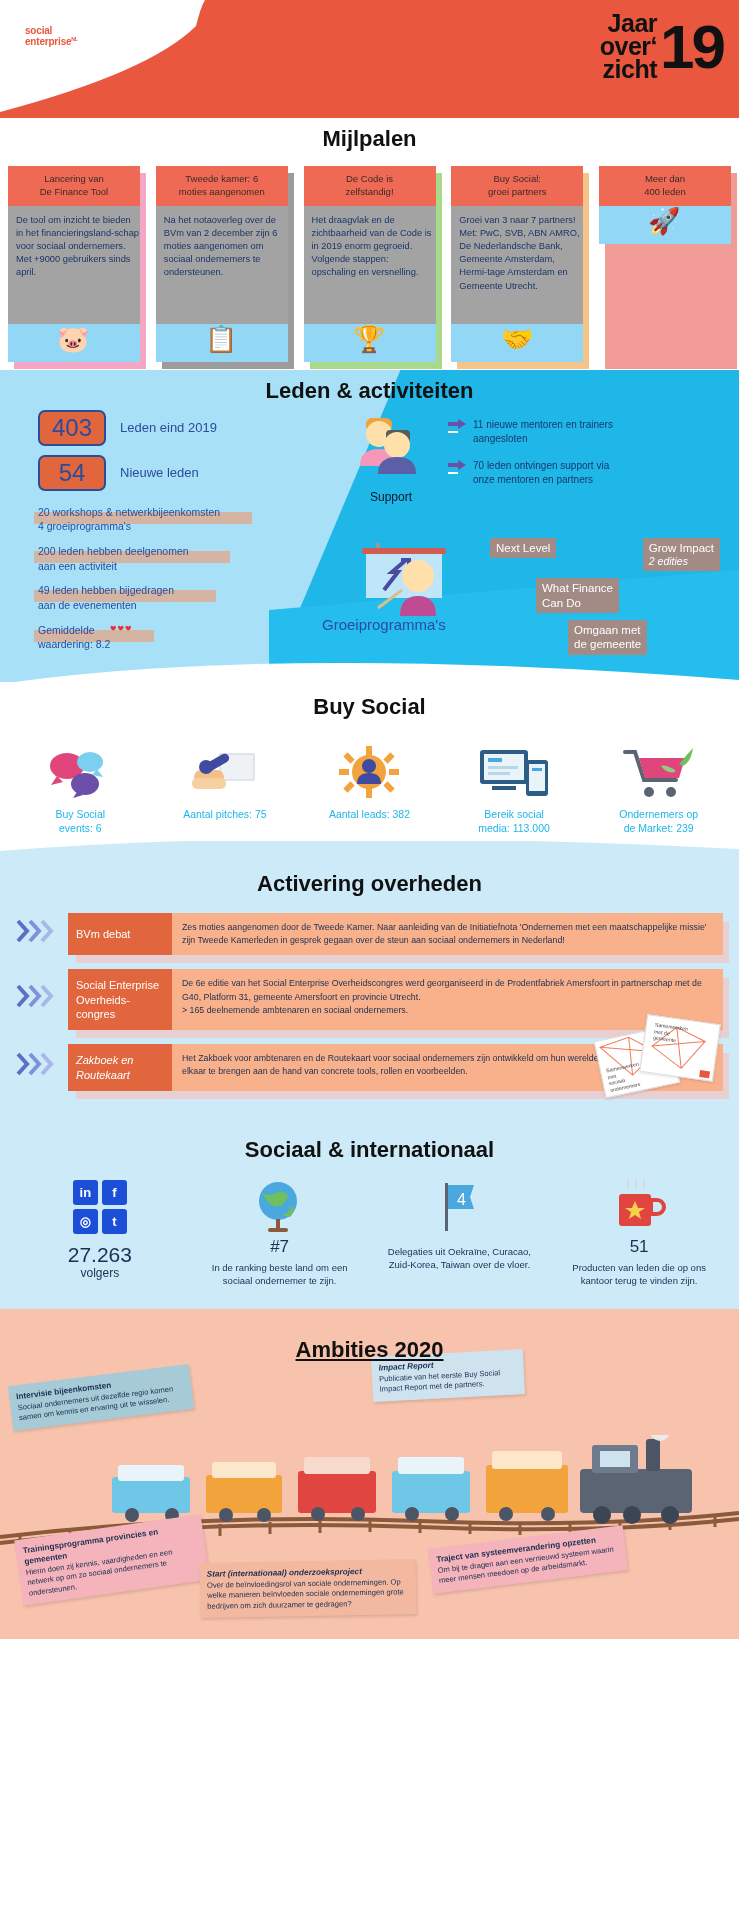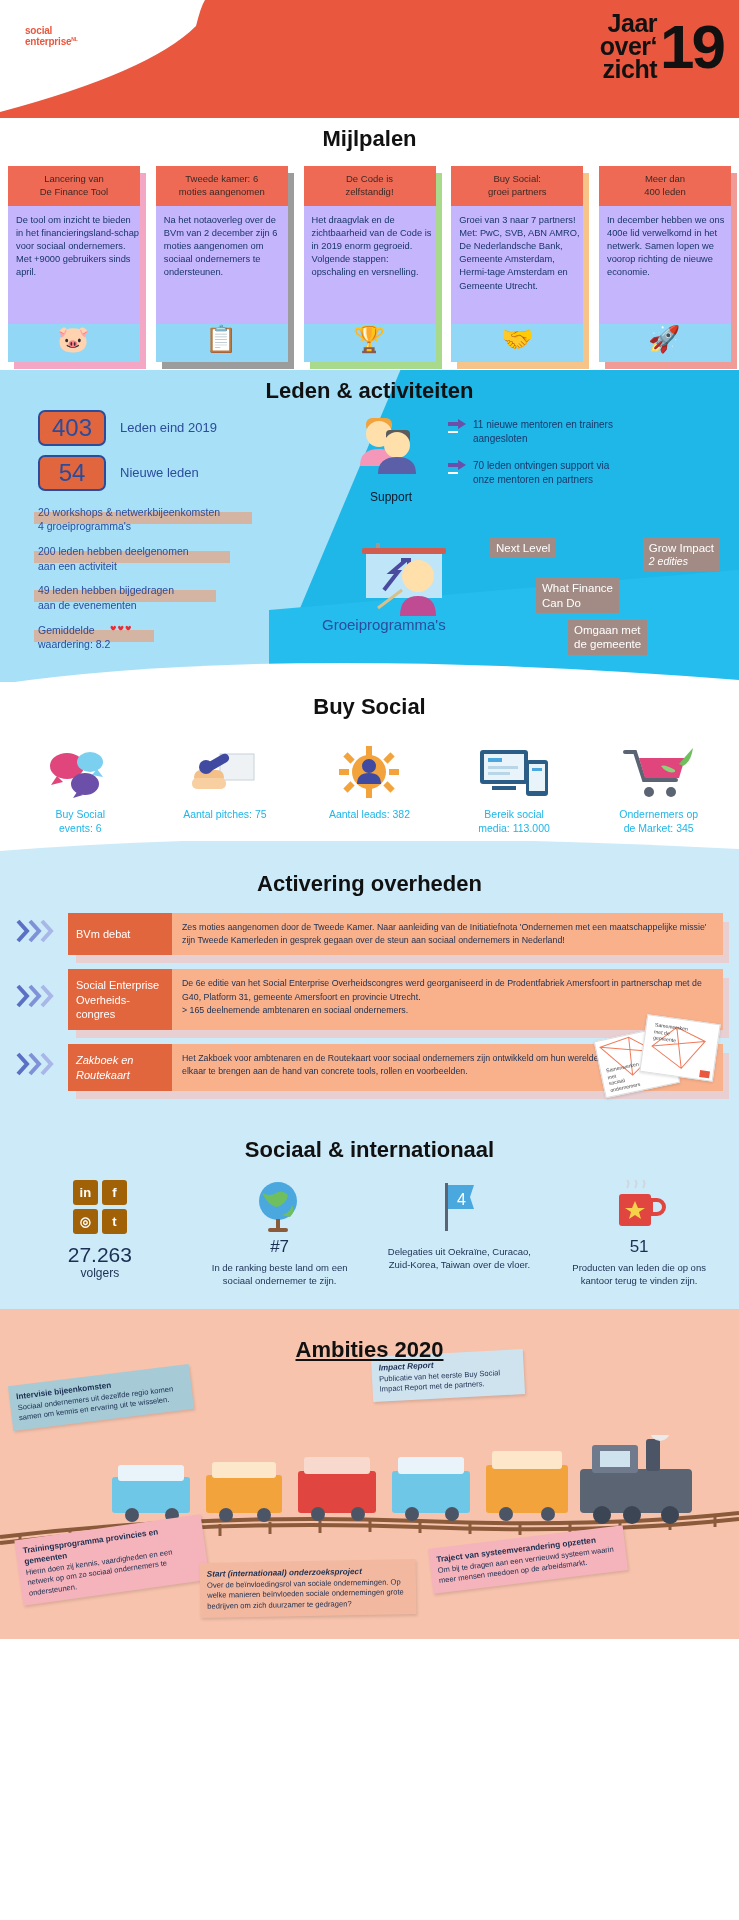--- a/index.html
+++ b/index.html
@@ -28,21 +28,21 @@
   #mijlpalen-title { margin: 6px 0 14px 0; }
   .cards { display:flex; justify-content:space-between; padding:0 8px; gap:7px; }
   .card { position:relative; width:132px; }
   .card-shadow { position:absolute; left:6px; top:7px; width:132px; height:100%; }
   .card-inner { position:relative; z-index:2; width:132px; }
   .card-head {
     background:#ee6a55; color:#3b2a26; text-align:center;
     font-size:9.5px; line-height:1.35; padding:7px 5px; font-weight:400;
   }
   .card-body {
-    background:#c4b5fd; color:#1a3668; font-size:9.3px; line-height:1.42;
+    background:#a3a3a3; color:#1a3668; font-size:9.3px; line-height:1.42;
     padding:8px 0 4px 8px; min-height:118px;
   }
   .card-icon { text-align:center; font-size:26px; padding:2px 0 10px 0; background:#92d7f5; line-height:1; }
 
   
   .leden { position:relative; width:739px; height:312px; background:#a8e0f7; overflow:hidden; margin-top:8px; }
   .leden-blue {
     position:absolute; right:0; top:0; width:470px; height:312px; background:#1fb6e8;
     clip-path: polygon(28% 0, 100% 0, 100% 100%, 0 100%);
   }
@@ -111,21 +111,21 @@
   .sociaal { position:relative; background:#cdeaf8; padding:12px 0 22px 0; }
   #sociaal-title { margin-bottom:14px; }
   .soc-items { display:flex; justify-content:space-around; padding:0 10px; align-items:flex-start; }
   .soc-item { width:160px; text-align:center; }
   .soc-ic { height:60px; display:flex; align-items:center; justify-content:center; font-size:30px; }
   .soc-big { color:#1b2f52; font-size:21px; line-height:1.1; }
   .soc-sub { color:#1b2f52; font-size:12px; }
   .soc-txt { color:#1b2f52; font-size:9.5px; line-height:1.4; margin-top:4px; }
   .sm-grid { display:grid; grid-template-columns:repeat(2,25px); gap:4px; justify-content:center; }
   .sm-ic {
-    width:25px; height:25px; background:#a16207; color:#fff; border-radius:3px;
+    width:25px; height:25px; background:#1d4ed8; color:#fff; border-radius:3px;
     display:flex; align-items:center; justify-content:center; font-size:13px; font-weight:bold;
   }
   .hash7 { color:#1b2f52; font-size:17px; margin-bottom:2px; }
 
   
   .ambities { position:relative; width:739px; height:330px; background:#f7c3ad; overflow:hidden; }
   .amb-curve { position:absolute; left:0; top:-14px; width:739px; height:24px; }
   #ambities-title { position:absolute; left:0; right:0; top:28px; z-index:9;text-decoration:underline; }
   .rail { position:absolute; left:0; top:198px; width:739px; height:42px; }
   .train { position:absolute; z-index:6; }
@@ -201,21 +201,20 @@
           <div class="card-body">Groei van 3 naar 7 partners! Met: PwC, SVB, ABN AMRO, De Nederlandsche Bank, Gemeente Amsterdam, Hermi-tage Amsterdam en Gemeente Utrecht.</div>
           <div class="card-icon">🤝</div>
         </div>
       </div>
 
       <div class="card">
         <div class="card-shadow" style="background:#f09b95"></div>
         <div class="card-inner">
           <div class="card-head" style="white-space:pre-line">Meer dan
 400 leden</div>
-          <div class="card-body">In december hebben we ons 400e lid verwelkomd in het netwerk. Samen lopen we voorop richting de nieuwe economie.</div>
           <div class="card-icon">🚀</div>
         </div>
       </div>
 
     </div>
   </div>
 
   <div class="leden">
     <div class="leden-blue"></div>
     <div class="leden-blue2"></div>
@@ -390,21 +389,21 @@
           <svg width="72" height="52" viewBox="0 0 72 52">
             <path d="M2,6 h10 l9,28 h32" stroke="#5a6472" stroke-width="4" fill="none" stroke-linecap="round"></path>
             <path d="M16,12 h46 l-6,20 h-34 z" fill="#e0457b"></path>
             <circle cx="26" cy="46" r="5" fill="#5a6472"></circle>
               <circle cx="48" cy="46" r="5" fill="#5a6472"></circle>
             <path d="M56,18 q12,-14 14,-16 q-2,14 -10,18 z" fill="#6fbf5e"></path>
             <path d="M52,24 q-10,-6 -14,-4 q6,8 14,6 z" fill="#8fd17a"></path>
           </svg>
         </div>
         <div class="bs-lbl" style="white-space:pre-line">Ondernemers op
-de Market: 345</div>
+de Market: 239</div>
       </div>
     </div>
   </div>
 
   <div class="activ">
     <svg class="activ-top-curve" viewBox="0 0 739 22" preserveAspectRatio="none">
       <path d="M0,22 L0,10 Q300,-14 739,8 L739,22 Z" fill="#cdeaf8"></path>
     </svg>
     <div class="sec-title" id="activ-title">Activering overheden</div>
 

